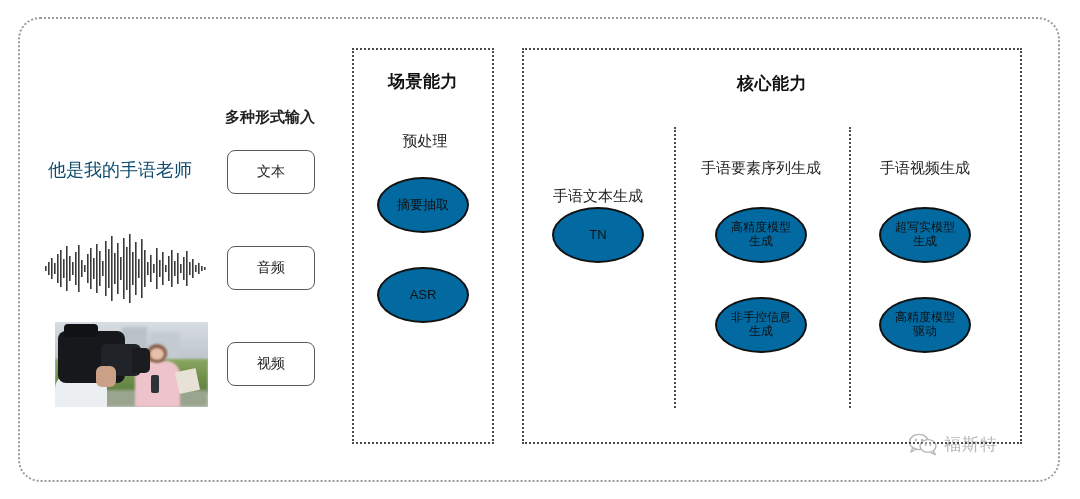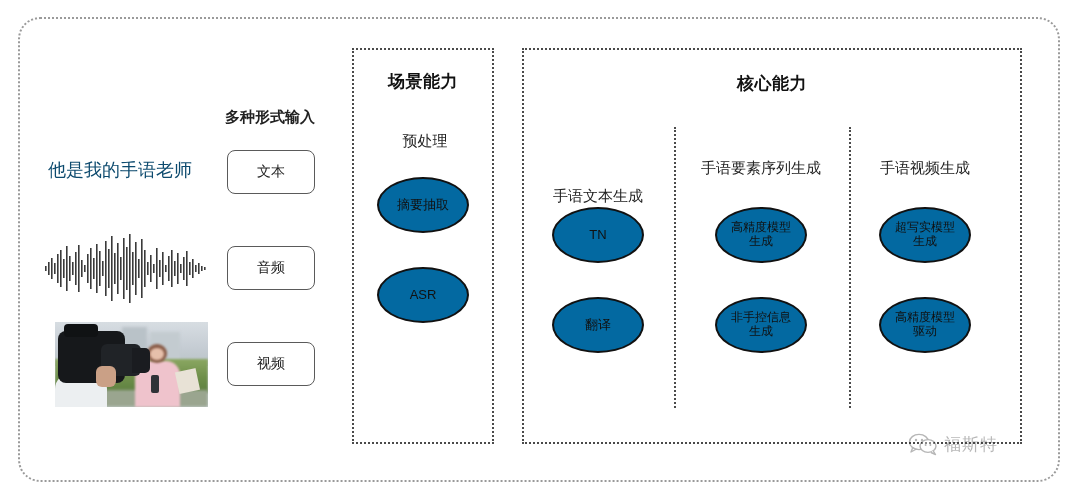--- a/index.html
+++ b/index.html
@@ -353,21 +353,20 @@
   </div>
 
   <div class="col-divider" id="divider-1"></div>
   <div class="col-divider" id="divider-2"></div>
 
   <div class="sub-label" id="label-col-1">手语文本生成</div>
   <div class="sub-label" id="label-col-2">手语要素序列生成</div>
   <div class="sub-label" id="label-col-3">手语视频生成</div>
 
   <div class="ellipse" id="ell-c1-0">TN</div>
-  <div class="ellipse" id="ell-c1-1">翻译</div>
 
   <div class="ellipse small-text" id="ell-c2-0">高精度模型
 生成</div>
   <div class="ellipse small-text" id="ell-c2-1">非手控信息
 生成</div>
 
   <div class="ellipse small-text" id="ell-c3-0">超写实模型
 生成</div>
   <div class="ellipse small-text" id="ell-c3-1">高精度模型
 驱动</div>

